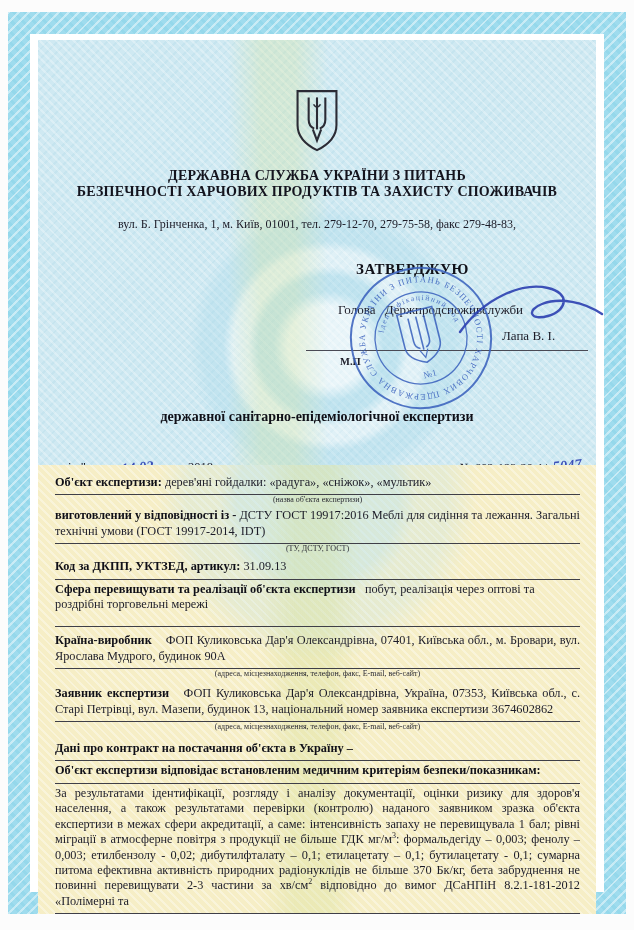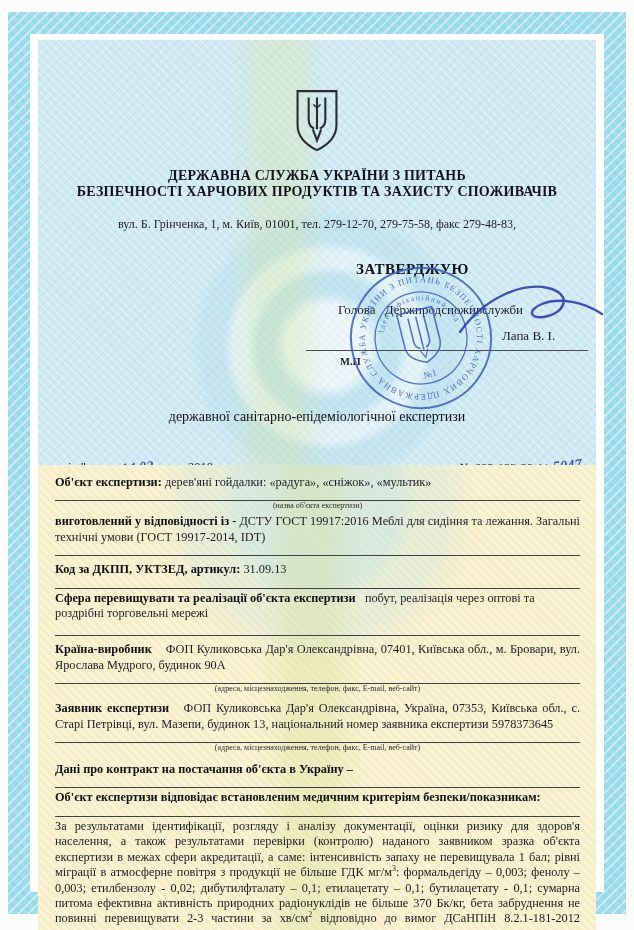--- a/index.html
+++ b/index.html
@@ -42,34 +42,34 @@
   .approve{position:absolute;left:0;right:0;top:218px;height:150px;}
   .approve .t{position:absolute;left:318px;top:3px;font-weight:bold;font-size:15px;letter-spacing:.5px;color:#101018;}
   .approve .role{position:absolute;left:300px;top:44px;font-size:13px;word-spacing:6px;}
   .approve .name{position:absolute;left:464px;top:70px;font-size:13px;text-align:right;}
   .approve .sig-line{position:absolute;left:268px;right:8px;top:92px;border-bottom:1px solid #4a4a55;}
   .approve .mp{position:absolute;left:302px;top:98px;font-weight:bold;font-size:10.5px;}
   .stamp{position:absolute;left:298px;top:8px;opacity:.88;}
   .signature{position:absolute;left:418px;top:18px;}
   .title-block{position:absolute;left:0;right:0;top:368px;text-align:center;}
   .title-block .t1{font-weight:bold;font-size:16.5px;letter-spacing:2px;color:#101018;}
-  .title-block .t2{font-weight:normal;font-size:14px;margin-top:1px;color:#101018;}
+  .title-block .t2{font-weight:bold;font-size:14px;margin-top:1px;color:#101018;}
   .date-row{position:absolute;left:24px;right:14px;top:418px;font-size:12.5px;display:flex;justify-content:space-between;align-items:flex-end;}
   .hand{font-style:italic;color:#3b50b8;font-size:14.5px;font-weight:bold;}
   .date-gap{display:inline-block;min-width:92px;border-bottom:1px solid #333;text-align:center;margin:0 5px;transform:translateY(1px);}
   .date-gap .hand{display:inline-block;transform:rotate(-5deg);}
   .num-hand{display:inline-block;transform:rotate(-6deg) translateY(-2px);margin-left:6px;}
   .row{position:relative;}
   .rule{border-bottom:1px solid #3f3f48;}
   .lbl{font-weight:bold;color:#101018;}
   .cap{text-align:center;font-size:8px;line-height:9px;color:#2a2a33;}
   .just{text-align:justify;}
   sup{font-size:8px;line-height:0;}
   .mt2{margin-top:2px;} .mt4{margin-top:4px;} .mt6{margin-top:6px;} .mt8{margin-top:8px;} .mt10{margin-top:10px;}
-  .pb1{padding-bottom:10px;}
+  .pb1{padding-bottom:4px;}
 </style>
 </head>
 <body>
 
 <div class="scan">
   <div class="frame">
     <div class="white-mat"></div>
     <div class="content">
 
       <div class="zone-blue">
@@ -149,40 +149,41 @@
         <div class="row rule pb1">
           <span class="lbl">Об'єкт експертизи:</span>
           <span>дерев'яні гойдалки: «радуга», «сніжок», «мультик»</span>
         </div>
         <div class="cap">(назва об'єкта експертизи)</div>
 
         <div class="row rule pb1 mt4 just">
           <span class="lbl">виготовлений у відповідності із -</span>
           <span>ДСТУ ГОСТ 19917:2016 Меблі для сидіння та лежання. Загальні технічні умови (ГОСТ 19917-2014, IDT)</span>
         </div>
+        <div class="cap">(ТУ, ДСТУ, ГОСТ)</div>
 
         <div class="row rule pb1 mt6">
           <span class="lbl">Код за ДКПП, УКТЗЕД, артикул:</span>
           <span>31.09.13</span>
         </div>
 
         <div class="row rule mt2" style="padding-bottom:14px;">
           <span class="lbl">Сфера перевищувати та реалізації об'єкта експертизи</span>&nbsp;&nbsp;
           <span>побут, реалізація через оптові та роздрібні торговельні мережі</span>
         </div>
 
         <div class="row rule pb1 mt6 just">
           <span class="lbl">Країна-виробник</span>&nbsp;&nbsp;&nbsp;
           <span>ФОП Куликовська Дар'я Олександрівна, 07401, Київська обл., м. Бровари, вул. Ярослава Мудрого, будинок 90А</span>
         </div>
         <div class="cap">(адреса, місцезнаходження, телефон, факс, E-mail, веб-сайт)</div>
 
         <div class="row rule pb1 mt8 just">
           <span class="lbl">Заявник експертизи</span>&nbsp;&nbsp;
-          <span>ФОП Куликовська Дар'я Олександрівна, Україна, 07353, Київська обл., с. Старі Петрівці, вул. Мазепи, будинок 13, національний номер заявника експертизи 5978373645</span>
+          <span>ФОП Куликовська Дар'я Олександрівна, Україна, 07353, Київська обл., с. Старі Петрівці, вул. Мазепи, будинок 13, національний номер заявника експертизи 3674602862</span>
         </div>
         <div class="cap">(адреса, місцезнаходження, телефон, факс, E-mail, веб-сайт)</div>
 
         <div class="row rule pb1 mt10">
           <span class="lbl">Дані про контракт на постачання об'єкта в Україну –</span>
         </div>
 
         <div class="row rule pb1 mt2">
           <span class="lbl">Об'єкт експертизи відповідає встановленим медичним критеріям безпеки/показникам:</span>
         </div>

